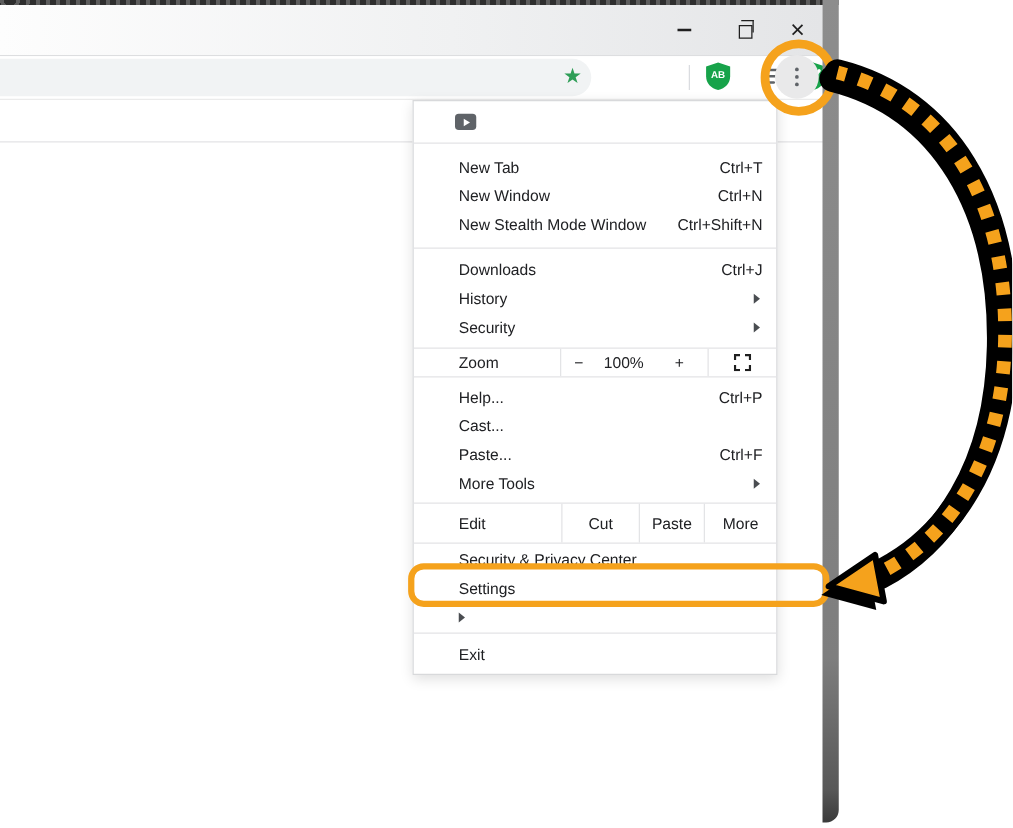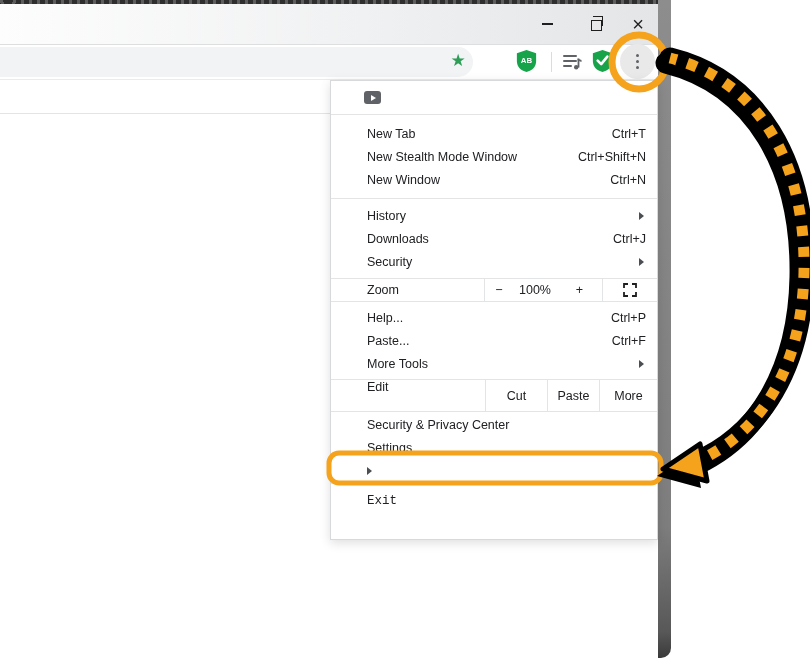--- a/index.html
+++ b/index.html
@@ -17,52 +17,52 @@
   .ctrl-min-glyph{width:11px;height:2px;background:#1f1f1f;}
   .ctrl-restore-glyph{position:relative;width:9px;height:9px;border:1.5px solid #1f1f1f;margin-top:2px;background:transparent;}
   .ctrl-restore-glyph::before{content:"";position:absolute;left:1.5px;top:-5px;width:9px;height:9px;
        border-top:1.5px solid #1f1f1f;border-right:1.5px solid #1f1f1f;}
   .ctrl-close-glyph{font-size:20px;line-height:20px;color:#1f1f1f;font-weight:400;}
 
   .toolbar{position:absolute;left:0;top:45px;width:658px;height:34px;background:#fff;border-bottom:1px solid #ebebeb;}
   .addressbar{position:absolute;left:-26px;top:2px;width:499px;height:30px;background:#f1f3f4;border-radius:16px;}
   .star{position:absolute;left:446px;top:3px;width:24px;height:26px;font-size:17px;line-height:26px;
         text-align:center;color:#2e9e57;}
-  .tb-icon{position:absolute;top:5px;}
+  .tb-icon{position:absolute;top:5px;margin-left:48px;}
   .tb-sep{position:absolute;left:551px;top:7px;width:1px;height:20px;background:#dadce0;}
   .dots-btn{position:absolute;left:620px;top:-1px;width:35px;height:35px;border-radius:50%;background:#e9e9ea;
             display:flex;flex-direction:column;align-items:center;justify-content:center;gap:3px;}
   .dot{width:3px;height:3px;border-radius:50%;background:#5f6368;}
 
   .bm-line{position:absolute;left:0;top:113px;width:660px;height:1px;background:#e3e4e6;}
 
   .edge-strip{position:absolute;left:658px;top:0;width:13px;height:658px;
       background:linear-gradient(to bottom,#8d8d8d 0%,#7e7e7e 80%,#585858 96%,#3a3a3a 100%);
       border-bottom-right-radius:10px;}
 
   
-  .menu{position:absolute;left:330px;top:80px;width:328px;height:460px;background:#fff;
+  .menu{position:absolute;left:330px;top:80px;width:292px;height:460px;background:#fff;
         border:1px solid #d8d9db;box-sizing:border-box;box-shadow:0 3px 10px rgba(0,0,0,.13);
         display:flex;flex-direction:column;font-size:12.5px;}
   .msep{height:1px;background:#e3e4e6;flex:none;}
   .mgroup{flex:none;}
   .mrow{height:23px;display:flex;align-items:center;padding:0 11px 0 36px;cursor:default;}
   .mlabel{flex:1;white-space:nowrap;}
   .mshort{white-space:nowrap;}
   .marrow{width:0;height:0;border-left:5px solid #4a4d51;border-top:4px solid transparent;
           border-bottom:4px solid transparent;margin-right:2px;}
   .media-row{height:33px;display:flex;align-items:center;padding-left:33px;}
   .media-icon{width:17px;height:13px;background:#5f6368;border-radius:3px;display:flex;align-items:center;justify-content:center;}
   .media-icon span{width:0;height:0;border-left:5px solid #fff;border-top:3.5px solid transparent;border-bottom:3.5px solid transparent;margin-left:1px;}
 
   .vsep{width:1px;align-self:stretch;background:#e3e4e6;flex:none;}
   .zoomrow{height:22px;display:flex;align-items:center;padding-left:36px;}
   .zcell{display:flex;align-items:center;justify-content:center;height:100%;}
   .zminus{width:28px;} .zval{width:44px;text-align:center;} .zplus{width:45px;} .zfs{width:54px;}
-  .editrow{height:31px;display:flex;align-items:flex-start;padding-left:36px;}
+  .editrow{height:31px;display:flex;align-items:center;padding-left:36px;}
   .ecell-cut{width:61px;} .ecell-copy{width:51px;} .ecell-paste{width:57px;}
   .ecell{display:flex;align-items:center;justify-content:center;height:100%;}
 
   
   .overlay{position:absolute;left:0;top:0;width:810px;height:662px;pointer-events:none;z-index:50;}
 
   .shield-svg{display:block;}
 </style>
 </head>
 <body>
@@ -140,38 +140,38 @@
       </div>
     </div>
     <div class="msep"></div>
 
     <div class="mgroup" style="padding:7px 0;">
       <div class="mrow">
         <span class="mlabel">New Tab</span>
         <span class="mshort">Ctrl+T</span>
       </div>
       <div class="mrow">
+        <span class="mlabel">New Window</span>
+        <span class="mshort">Ctrl+N</span>
+      </div>
+      <div class="mrow">
         <span class="mlabel">New Stealth Mode Window</span>
         <span class="mshort">Ctrl+Shift+N</span>
       </div>
-      <div class="mrow">
-        <span class="mlabel">New Window</span>
-        <span class="mshort">Ctrl+N</span>
-      </div>
     </div>
     <div class="msep"></div>
 
     <div class="mgroup" style="padding:5px 0;">
-      <div class="mrow">
-        <span class="mlabel">History</span>
-        <span class="marrow"></span>
-      </div>
       <div class="mrow">
         <span class="mlabel">Downloads</span>
         <span class="mshort">Ctrl+J</span>
+      </div>
+      <div class="mrow">
+        <span class="mlabel">History</span>
+        <span class="marrow"></span>
       </div>
       <div class="mrow">
         <span class="mlabel">Security</span>
         <span class="marrow"></span>
       </div>
     </div>
     <div class="msep"></div>
 
     <div class="mgroup">
       <div class="zoomrow">
@@ -194,20 +194,23 @@
       </div>
     </div>
     <div class="msep"></div>
 
     <div class="mgroup" style="padding:4px 0;">
       <div class="mrow">
         <span class="mlabel">Help...</span>
         <span class="mshort">Ctrl+P</span>
       </div>
       <div class="mrow">
+        <span class="mlabel">Cast...</span>
+      </div>
+      <div class="mrow">
         <span class="mlabel">Paste...</span>
         <span class="mshort">Ctrl+F</span>
       </div>
       <div class="mrow">
         <span class="mlabel">More Tools</span>
         <span class="marrow"></span>
       </div>
     </div>
     <div class="msep"></div>
 
@@ -230,21 +233,21 @@
       </div>
       <div class="mrow">
         <span class="mlabel">Settings</span>
       </div>
       <div class="mrow">
         <span class="marrow"></span>
       </div>
     </div>
     <div class="msep"></div>
 
-    <div class="mgroup" style="padding:5px 0 7px;font-family:Liberation Mono, monospace;">
+    <div class="mgroup" style="padding:5px 0 7px;">
       <div class="mrow">
         <span class="mlabel">Exit</span>
       </div>
     </div>
   </div>
 
   <svg class="overlay" viewBox="0 0 810 662">
 
     <circle cx="639" cy="62" r="27" fill="none" stroke="#F5A21C" stroke-width="7"></circle>
 

